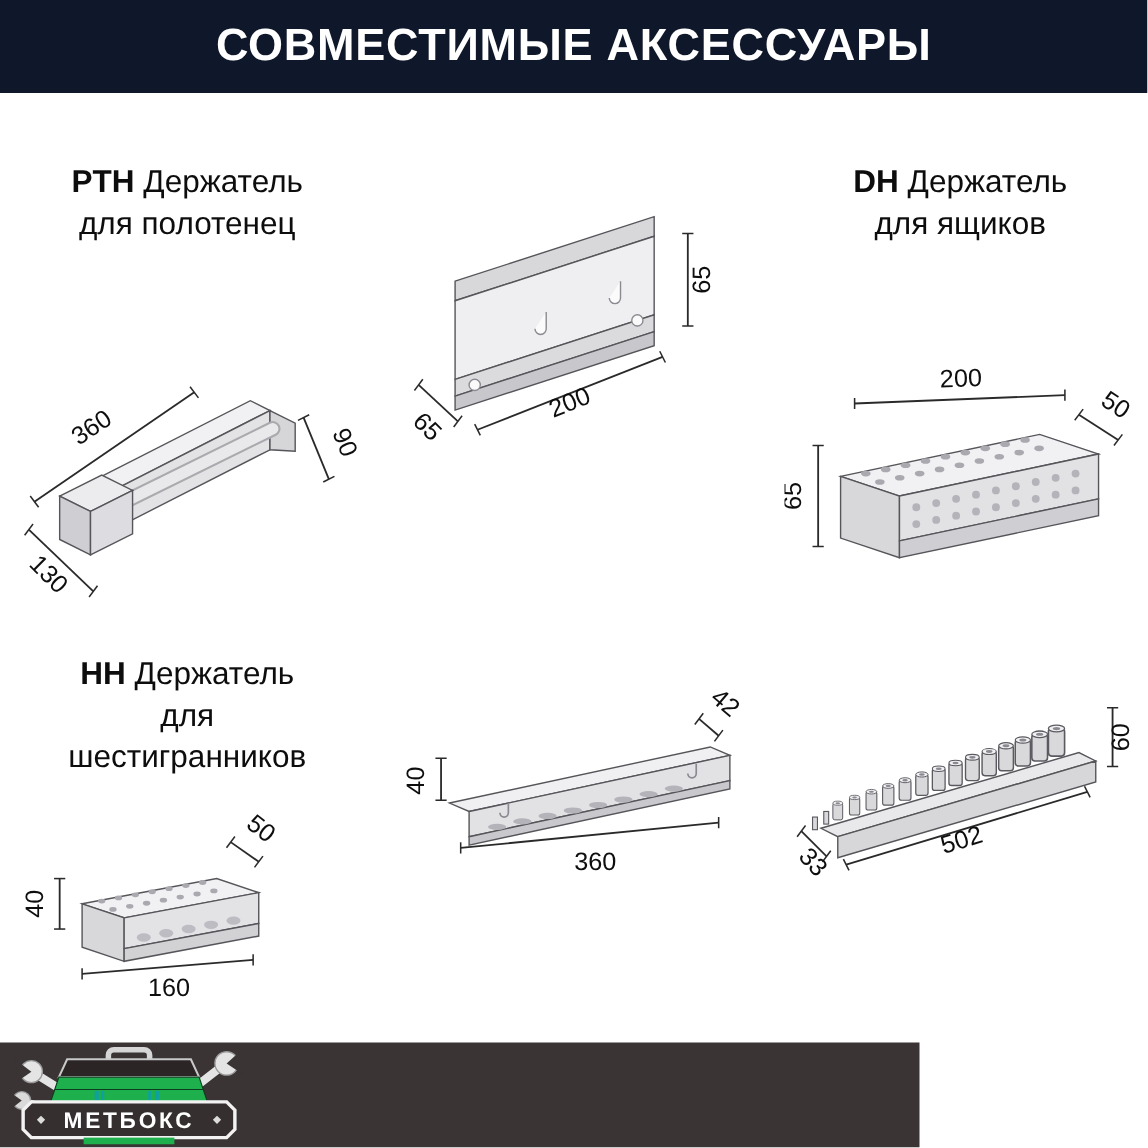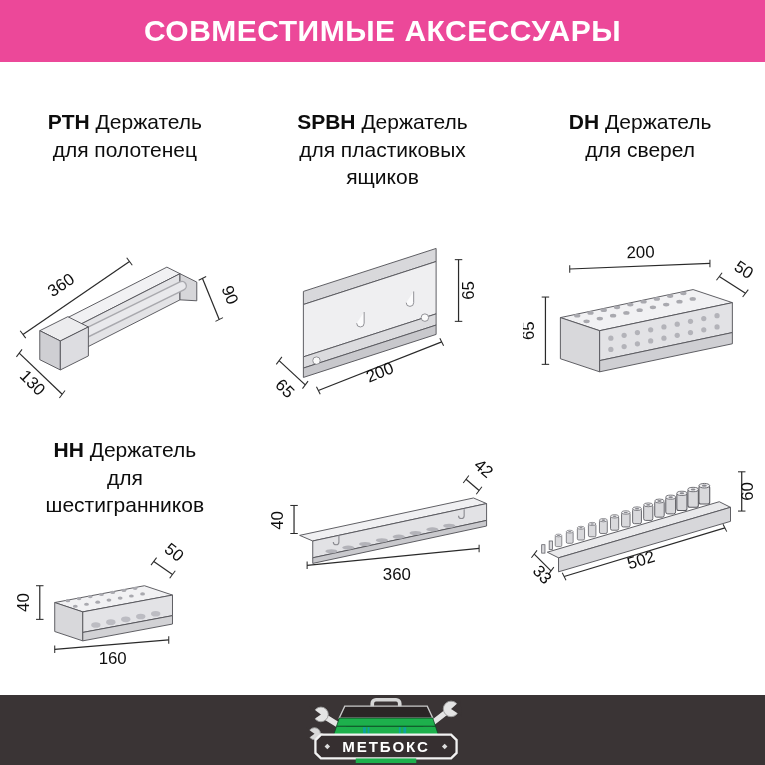--- a/index.html
+++ b/index.html
@@ -1,21 +1,21 @@
 <!DOCTYPE html>
 <html><head>
 <meta charset="utf-8">
 <style>
   html,body{margin:0;padding:0;}
   body{
     width:765px;height:765px;overflow:hidden;background:#ffffff;
     font-family:"Liberation Sans",sans-serif;position:relative;
   }
   .topbar{
-    height:62px;background:#ec4899;display:flex;align-items:center;justify-content:center;
+    height:62px;background:#0f172a;display:flex;align-items:center;justify-content:center;
   }
   .topbar h1{
     margin:0;color:#ffffff;font-size:30px;font-weight:800;letter-spacing:.5px;
   }
   .grid{
     display:grid;grid-template-columns:1fr 1fr 1fr;grid-template-rows:304px 236px;
     column-gap:6px;row-gap:16px;padding:46px 8px 0 8px;gap:24px;
   }
   .cell{display:flex;flex-direction:column;align-items:center;}
   .title{
@@ -27,22 +27,22 @@
   .nm{white-space:pre-line;}
   .fig{width:100%;}
   .row1 .fig{height:200px;}
   .row2 .fig{height:152px;}
   .fig svg{width:100%;height:100%;display:block;}
   .dl{stroke:#2a2a2a;stroke-width:1.3;fill:none;}
   .tk{stroke:#2a2a2a;stroke-width:1.1;}
   .dim{font-size:18px;fill:#0e0e0e;}
   .pl{stroke:#55555a;stroke-width:1;}
   .bottombar{
-    position:absolute;left:0;bottom:0;width:765px;height:70px;background:#3a3435;
-    display:flex;align-items:center;justify-content:center;
+    position:absolute;left:0;bottom:0;width:613px;height:70px;background:#3a3435;
+    display:flex;align-items:center;
   }
   .logo{margin-left:6px;height:66px;width:160px;}
   .brandtext{font-weight:700;letter-spacing:2px;fill:#ffffff;font-size:16.5px;}
 </style>
 </head>
 <body>
 
 <header class="topbar">
   <h1>СОВМЕСТИМЫЕ АКСЕССУАРЫ</h1>
 </header>
@@ -75,26 +75,20 @@
         <text class="dim" text-anchor="middle" transform="translate(232,84) rotate(68)">90</text>
         <line class="dl" x1="12" y1="144" x2="58" y2="188"></line>
         <line class="tk" x1="9" y1="148" x2="15" y2="140"></line>
         <line class="tk" x1="55" y1="192" x2="61" y2="184"></line>
         <text class="dim" text-anchor="middle" transform="translate(22,180) rotate(45)">130</text>
       </svg>
     </div>
   </section>
 
   <section class="cell row1">
-    <div class="title">
-      <span class="code">SPBH</span>
-      <span class="nm">Держатель
-для пластиковых
-ящиков</span>
-    </div>
     <div class="fig">
       <svg viewBox="0 0 250 200">
         <polygon class="pl" points="40,78 182,32 182,46 40,92" fill="#d8d8db"></polygon>
         <polygon class="pl" points="40,92 182,46 182,102 40,148" fill="#efeff1"></polygon>
         <polygon class="pl" points="40,148 182,102 182,114 40,160" fill="#dbdbde"></polygon>
         <polygon class="pl" points="40,160 182,114 182,124 40,170" fill="#c8c8cc"></polygon>
         <path d="M105,100 v12 a4,4 0 0 1 -8,0" fill="#fbfbfc" stroke="#8a8a90" stroke-width="1"></path>
         <path d="M158,78 v12 a4,4 0 0 1 -8,0" fill="#fbfbfc" stroke="#8a8a90" stroke-width="1"></path>
         <circle cx="54" cy="152" r="4" fill="#fafafa" stroke="#8a8a90"></circle>
         <circle cx="170" cy="106" r="4" fill="#fafafa" stroke="#8a8a90"></circle>
@@ -111,21 +105,21 @@
         <line class="tk" x1="39" y1="182" x2="45" y2="174"></line>
         <text class="dim" text-anchor="middle" transform="translate(16,186) rotate(45)">65</text>
       </svg>
     </div>
   </section>
 
   <section class="cell row1">
     <div class="title">
       <span class="code">DH</span>
       <span class="nm">Держатель
-для сверел</span>
+для ящиков</span>
     </div>
     <div class="fig">
       <svg viewBox="0 0 250 200">
         <line class="dl" x1="50" y1="54" x2="200" y2="48"></line>
         <line class="tk" x1="50" y1="50" x2="50" y2="58"></line>
         <line class="tk" x1="200" y1="44" x2="200" y2="52"></line>
         <text class="dim" text-anchor="middle" transform="translate(126,42) rotate(-2)">200</text>
         <line class="dl" x1="210" y1="62" x2="238" y2="80"></line>
         <line class="tk" x1="207" y1="66" x2="213" y2="58"></line>
         <line class="tk" x1="235" y1="84" x2="241" y2="76"></line>

